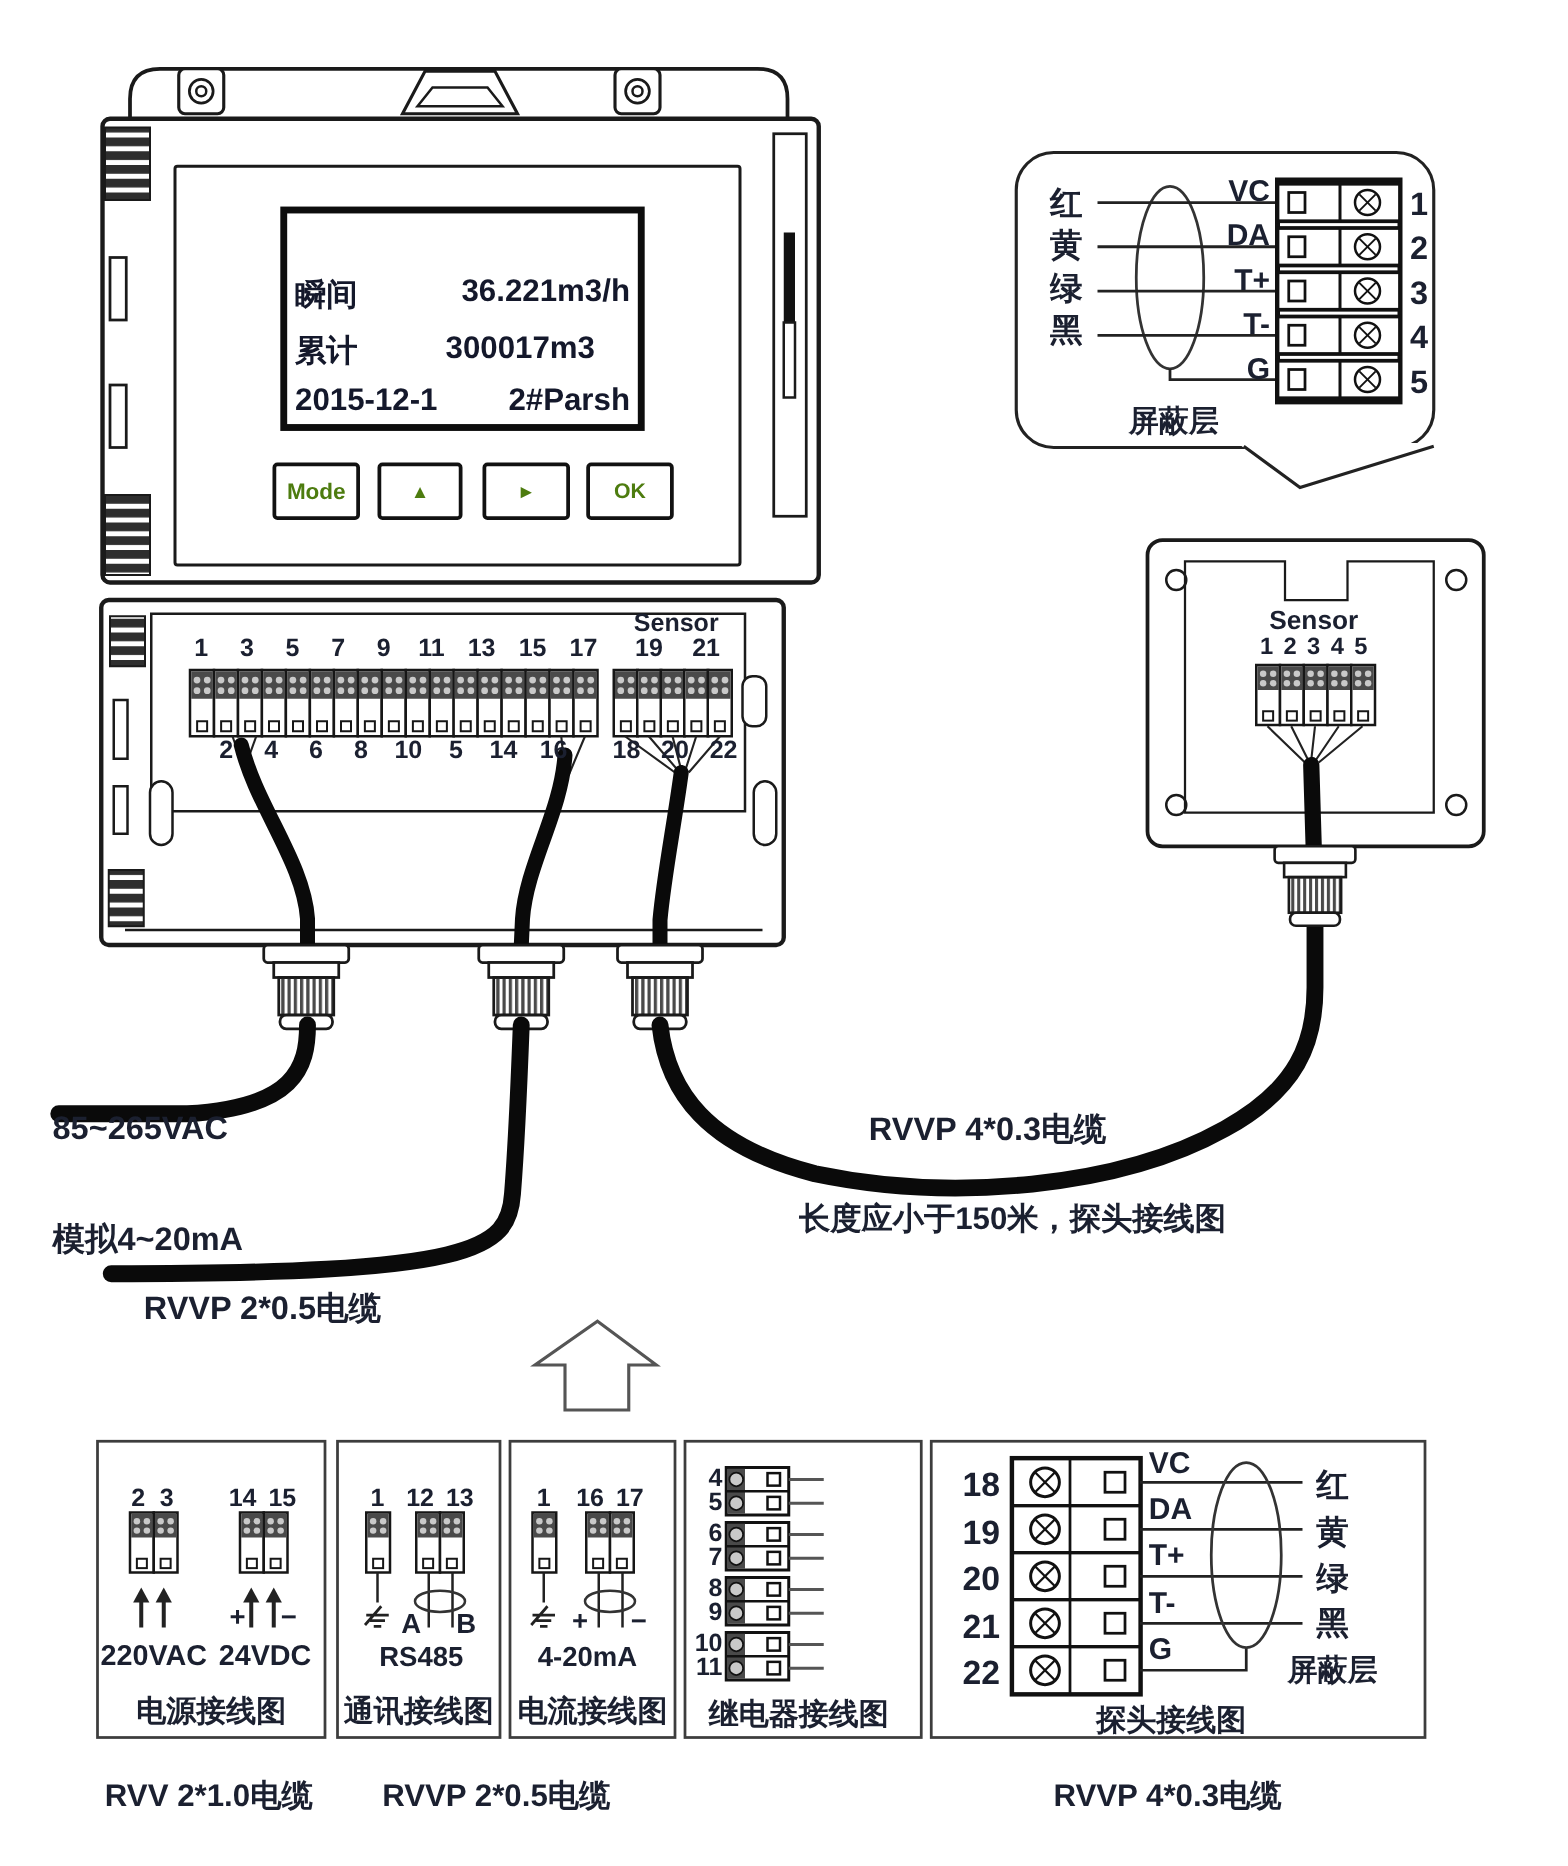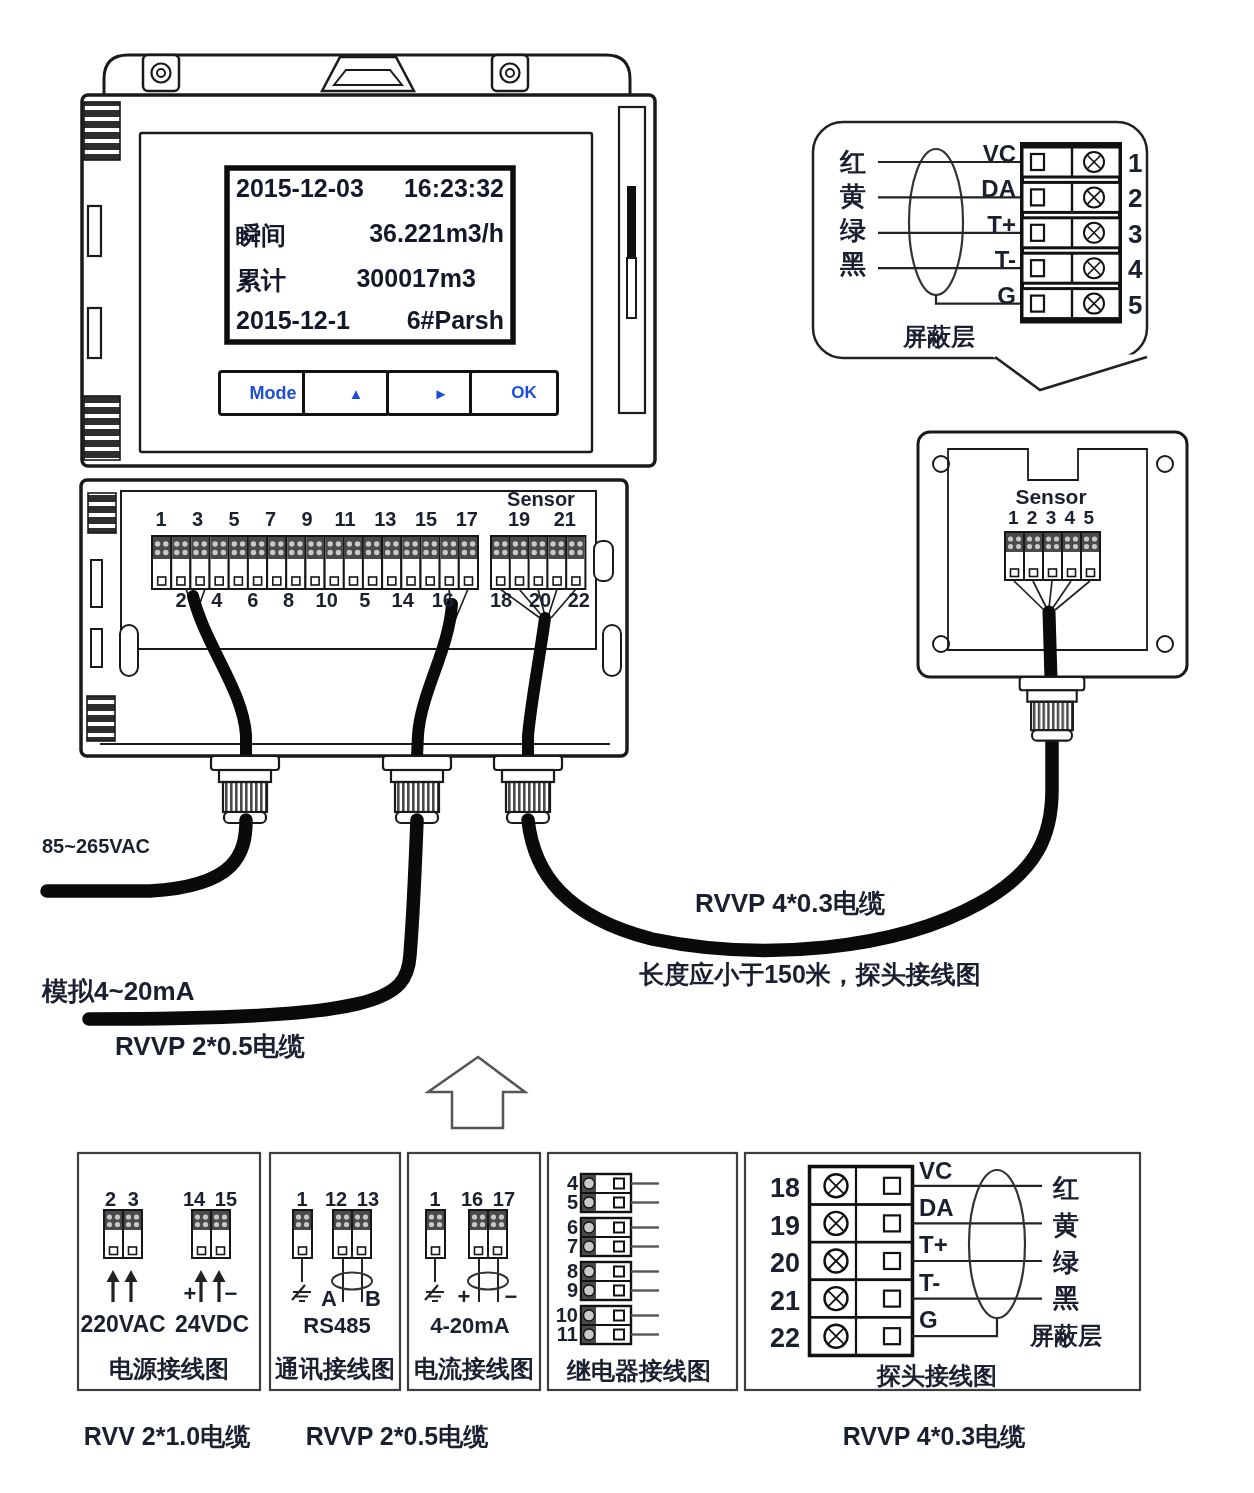--- a/index.html
+++ b/index.html
@@ -8,21 +8,21 @@
   svg.art{position:absolute;left:0;top:0;width:1254px;height:1493px;}
   .t{position:absolute;font-weight:bold;white-space:nowrap;color:#1b2030;}
   .tc{transform:translateX(-50%);}
   .flexrow{position:absolute;display:flex;justify-content:space-between;}
   .flexrow span{font-weight:bold;text-align:center;min-width:18px;}
   .vcol{position:absolute;display:flex;flex-direction:column;}
   .vcol span{font-weight:bold;}
   .lcdrow{position:absolute;left:236px;width:268px;display:flex;justify-content:space-between;
           font-size:25px;font-weight:bold;color:#14182b;}
   .btn{position:absolute;border:3px solid #111;border-radius:4px;background:#fff;
-       display:flex;align-items:center;justify-content:center;font-weight:bold;color:#1d4ed8;padding-left:20px;}
+       display:flex;align-items:center;justify-content:center;font-weight:bold;color:#4d7c0f;}
   .pairitem{height:44px;display:flex;flex-direction:column;align-items:flex-end;}
   .pairitem span{line-height:19px;font-size:20px;font-weight:bold;}
   .relitem{height:44px;line-height:44px;font-size:20px;font-weight:bold;}
 </style>
 </head>
 <body>
 
 <div class="canvas">
 
 <svg class="art" viewBox="0 0 1254 1493">
@@ -302,35 +302,31 @@
       <line x1="912" y1="1185.8" x2="1042" y2="1185.8"></line>
       <line x1="912" y1="1223.4" x2="1042" y2="1223.4"></line>
       <line x1="912" y1="1261" x2="1042" y2="1261"></line>
       <line x1="912" y1="1298.6" x2="1042" y2="1298.6"></line>
       <path d="M912,1336.2 H997 V1318"></path>
     </g>
     <ellipse cx="997" cy="1244" rx="28" ry="74" fill="none" stroke="#333" stroke-width="2.2"></ellipse>
   </g>
 </svg>
 
-<div class="lcdrow" style="top:174px;">
-  <span>2015-12-03</span>
-  <span>16:23:32</span>
-</div>
 <div class="lcdrow" style="top:219px;">
   <span>瞬间</span>
   <span>36.221m3/h</span>
 </div>
 <div class="lcdrow" style="top:264px;">
   <span>累计</span>
   <span style="padding-right:28px;margin-left:28px;">300017m3</span>
 </div>
 <div class="lcdrow" style="top:306px;">
   <span>2015-12-1</span>
-  <span>6#Parsh</span>
+  <span>2#Parsh</span>
 </div>
 
 <div class="btn" style="left:218px;top:370px;width:64px;height:40px;font-size:18px;">Mode</div>
 <div class="btn" style="left:302px;top:370px;width:62px;height:40px;font-size:15px;">▲</div>
 <div class="btn" style="left:386px;top:370px;width:64px;height:40px;font-size:15px;">►</div>
 <div class="btn" style="left:469px;top:370px;width:64px;height:40px;font-size:17px;">OK</div>
 
 <span class="t tc" style="left:541px;top:488px;font-size:20px;">Sensor</span>
 <div class="flexrow" style="left:152px;top:508px;width:326px;font-size:20px;">
 
@@ -395,21 +391,21 @@
 <span class="t tc" style="left:1051px;top:485px;font-size:21px;">Sensor</span>
 <div class="flexrow" style="left:1008px;top:507px;width:86px;font-size:19px;">
 
 <span style="min-width:10px;">1</span>
       <span style="min-width:10px;">2</span>
       <span style="min-width:10px;">3</span>
       <span style="min-width:10px;">4</span>
       <span style="min-width:10px;">5</span>
     </div>
 
-<span class="t" style="left:42px;top:835px;font-size:20px;">85~265VAC</span>
+<span class="t" style="left:42px;top:887px;font-size:26px;">85~265VAC</span>
 <span class="t" style="left:42px;top:974px;font-size:26px;">模拟4~20mA</span>
 <span class="t" style="left:115px;top:1029px;font-size:26px;">RVVP 2*0.5电缆</span>
 <span class="t tc" style="left:790px;top:886px;font-size:26px;">RVVP 4*0.3电缆</span>
 <span class="t tc" style="left:810px;top:958px;font-size:25px;">长度应小于150米，探头接线图</span>
 
 <span class="t tc" style="left:122px;top:1188px;font-size:20px;word-spacing:6px;">2 3</span>
 <span class="t tc" style="left:210px;top:1188px;font-size:20px;word-spacing:4px;">14 15</span>
 <span class="t tc" style="left:190px;top:1281px;font-size:22px;">+</span>
 <span class="t tc" style="left:231px;top:1281px;font-size:22px;">−</span>
 <span class="t tc" style="left:123px;top:1311px;font-size:23px;">220VAC</span>

